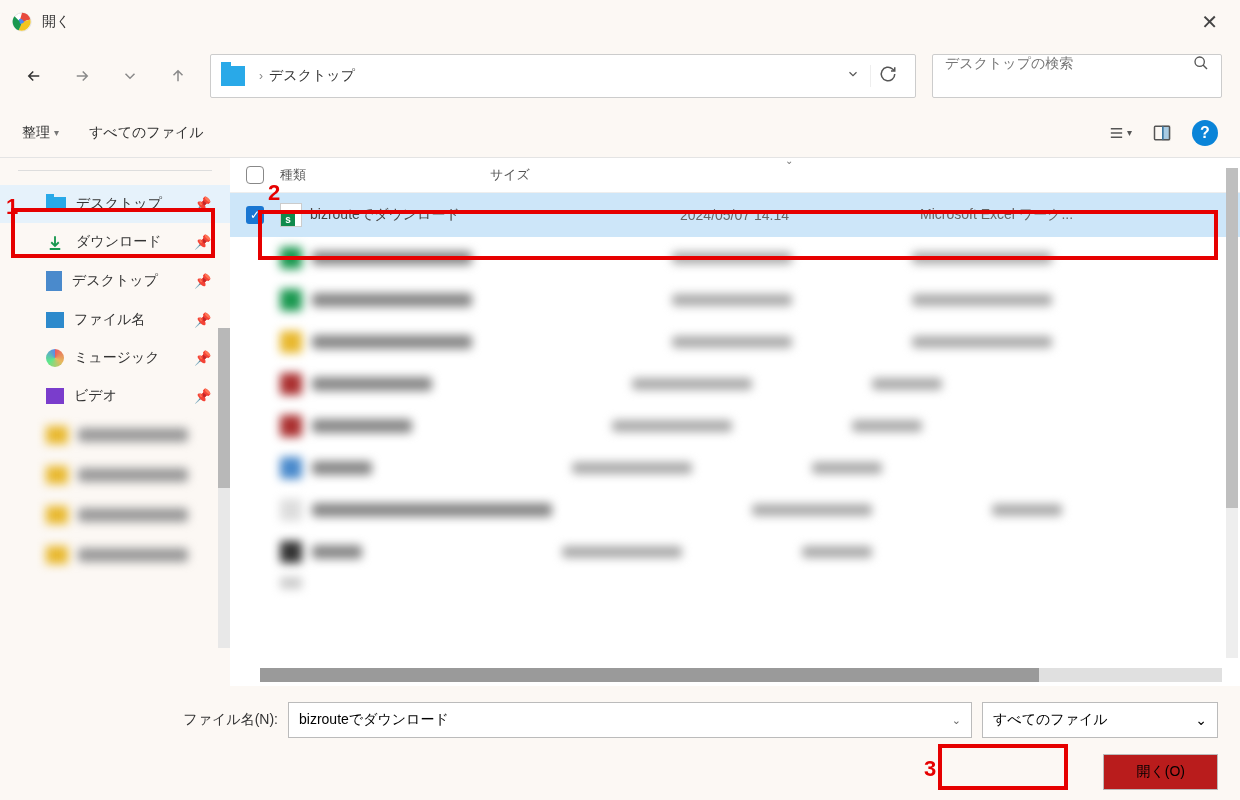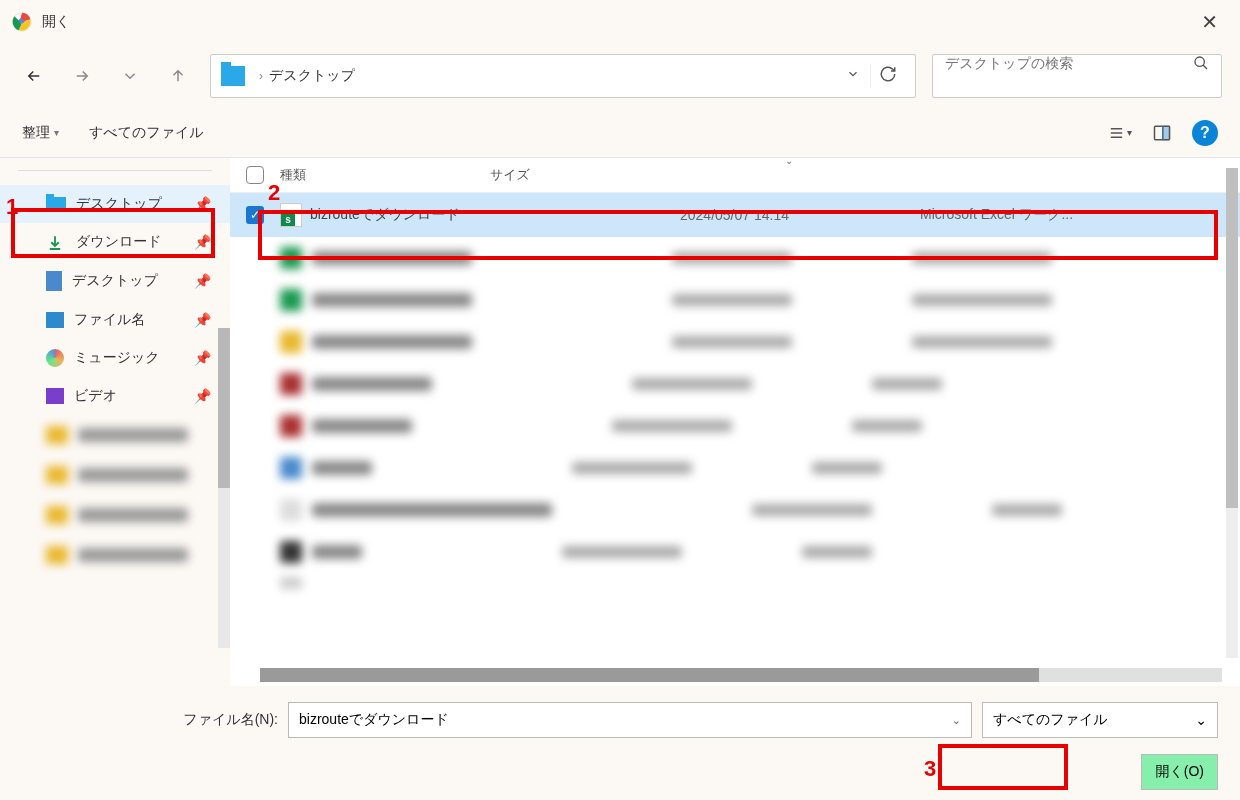--- a/index.html
+++ b/index.html
@@ -91,21 +91,21 @@
     .list-scroll-v { position: absolute; right: 2px; top: 10px; width: 12px; height: 490px; background: #eee; }
     .list-scroll-v .vthumb { width: 100%; height: 340px; background: #bfbfbf; }
     
     .footer { padding: 16px 22px; }
     .filename-row { display: flex; align-items: center; gap: 10px; margin-bottom: 16px; }
     .filename-label { font-size: 14px; color: #333; width: 256px; text-align: right; }
     .filename-input { flex: 1; border: 1px solid #bbb; height: 36px; padding: 0 10px; font-size: 14px; display: flex; align-items: center; justify-content: space-between; background: #fff; }
     .filename-input .dd { color: #666; font-size: 11px; }
     .filter-select { width: 236px; border: 1px solid #bbb; height: 36px; padding: 0 10px; font-size: 14px; display: flex; align-items: center; justify-content: space-between; background: #fff; }
     .button-row { display: flex; justify-content: flex-end; gap: 16px; }
-    .btn { border: 1px solid #bbb; background: #86efac; padding: 8px 13px; font-size: 14px; cursor: pointer; }
+    .btn { border: 1px solid #bbb; background: #b91c1c; padding: 8px 32px; font-size: 14px; cursor: pointer; }
     
     .desktop-folder-ic { background: #29a9e8; width:20px; height:14px; position:relative; }
     .desktop-folder-ic::before { content:''; position:absolute; top:-3px; left:0; width:8px; height:3px; background:#29a9e8; }
     .download-ic { color:#1a9850; }
     .doc-ic { width:16px; height:20px; background:#4a8acc; }
     .pic-ic { width:18px; height:16px; background:#2d8acc; }
     .music-ic { width:18px; height:18px; border-radius:50%; background: conic-gradient(#e85d5d, #e8b85d, #5de88a, #5d8ae8); }
     .video-ic { width:18px; height:16px; background:#7a3dcc; }
   </style>
 </head>

